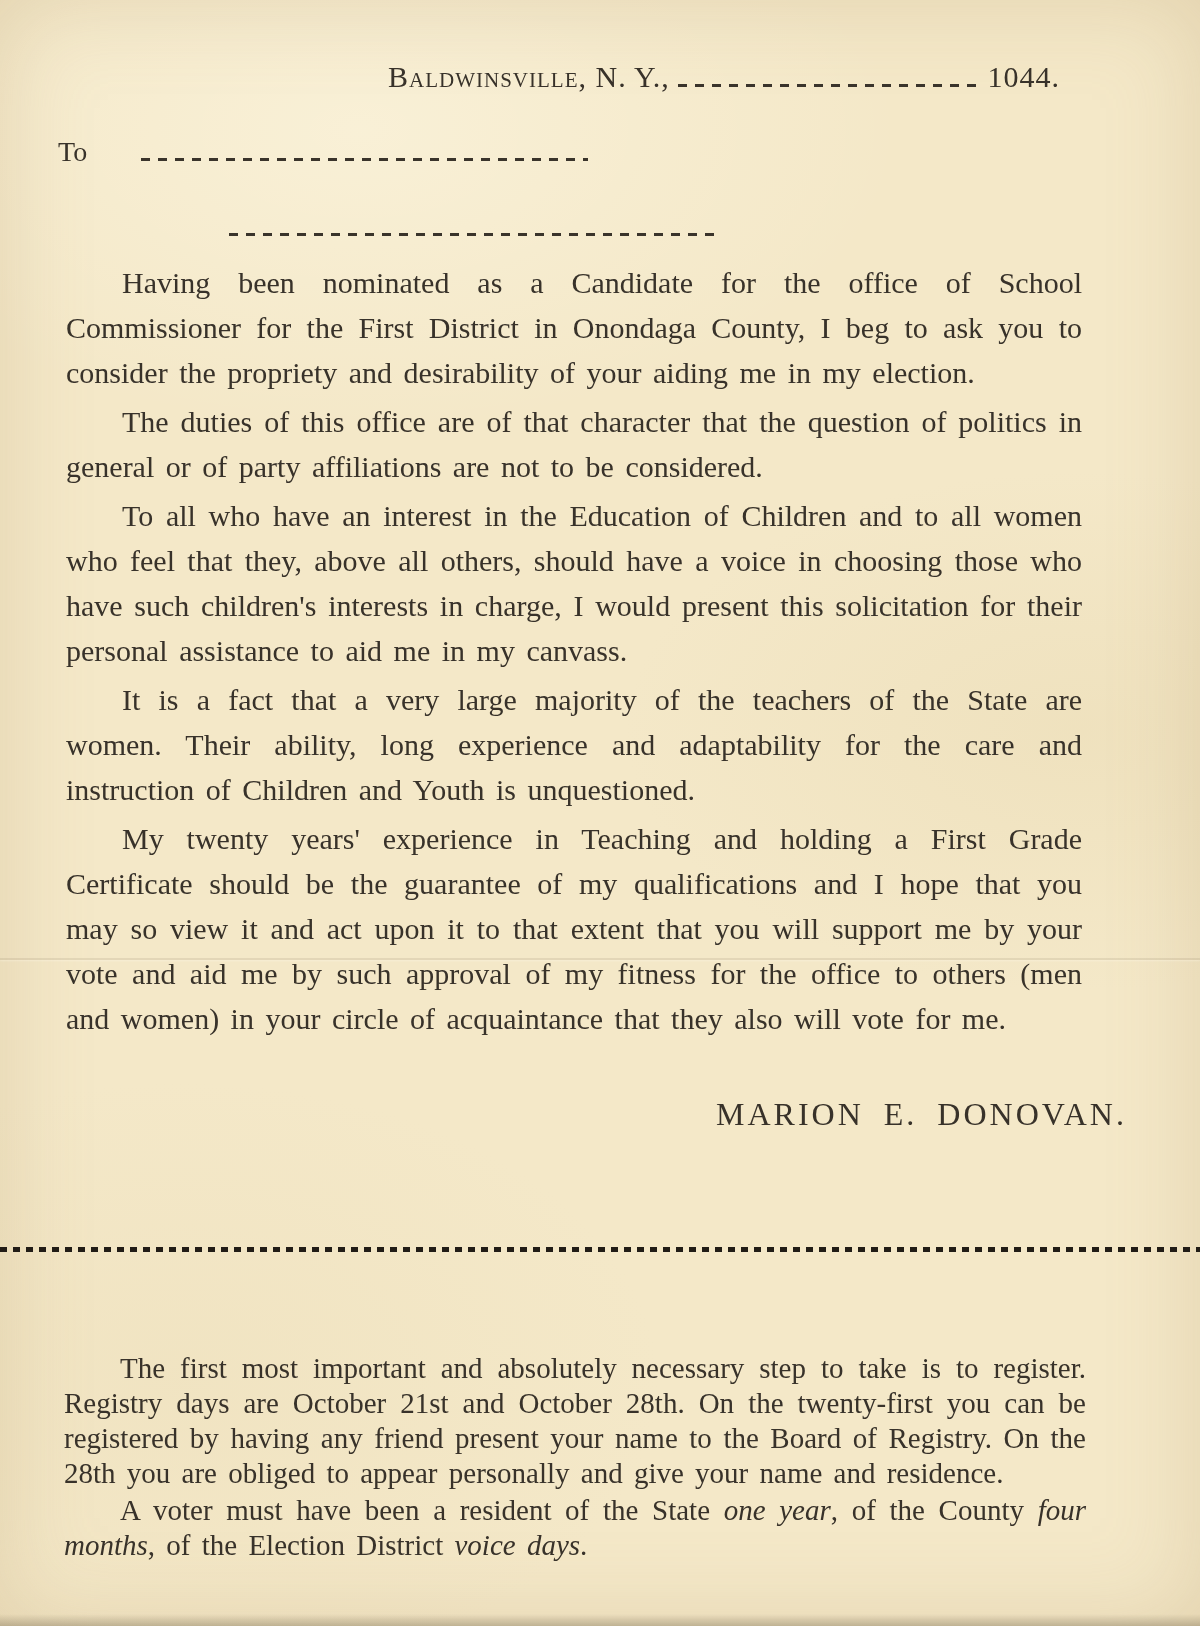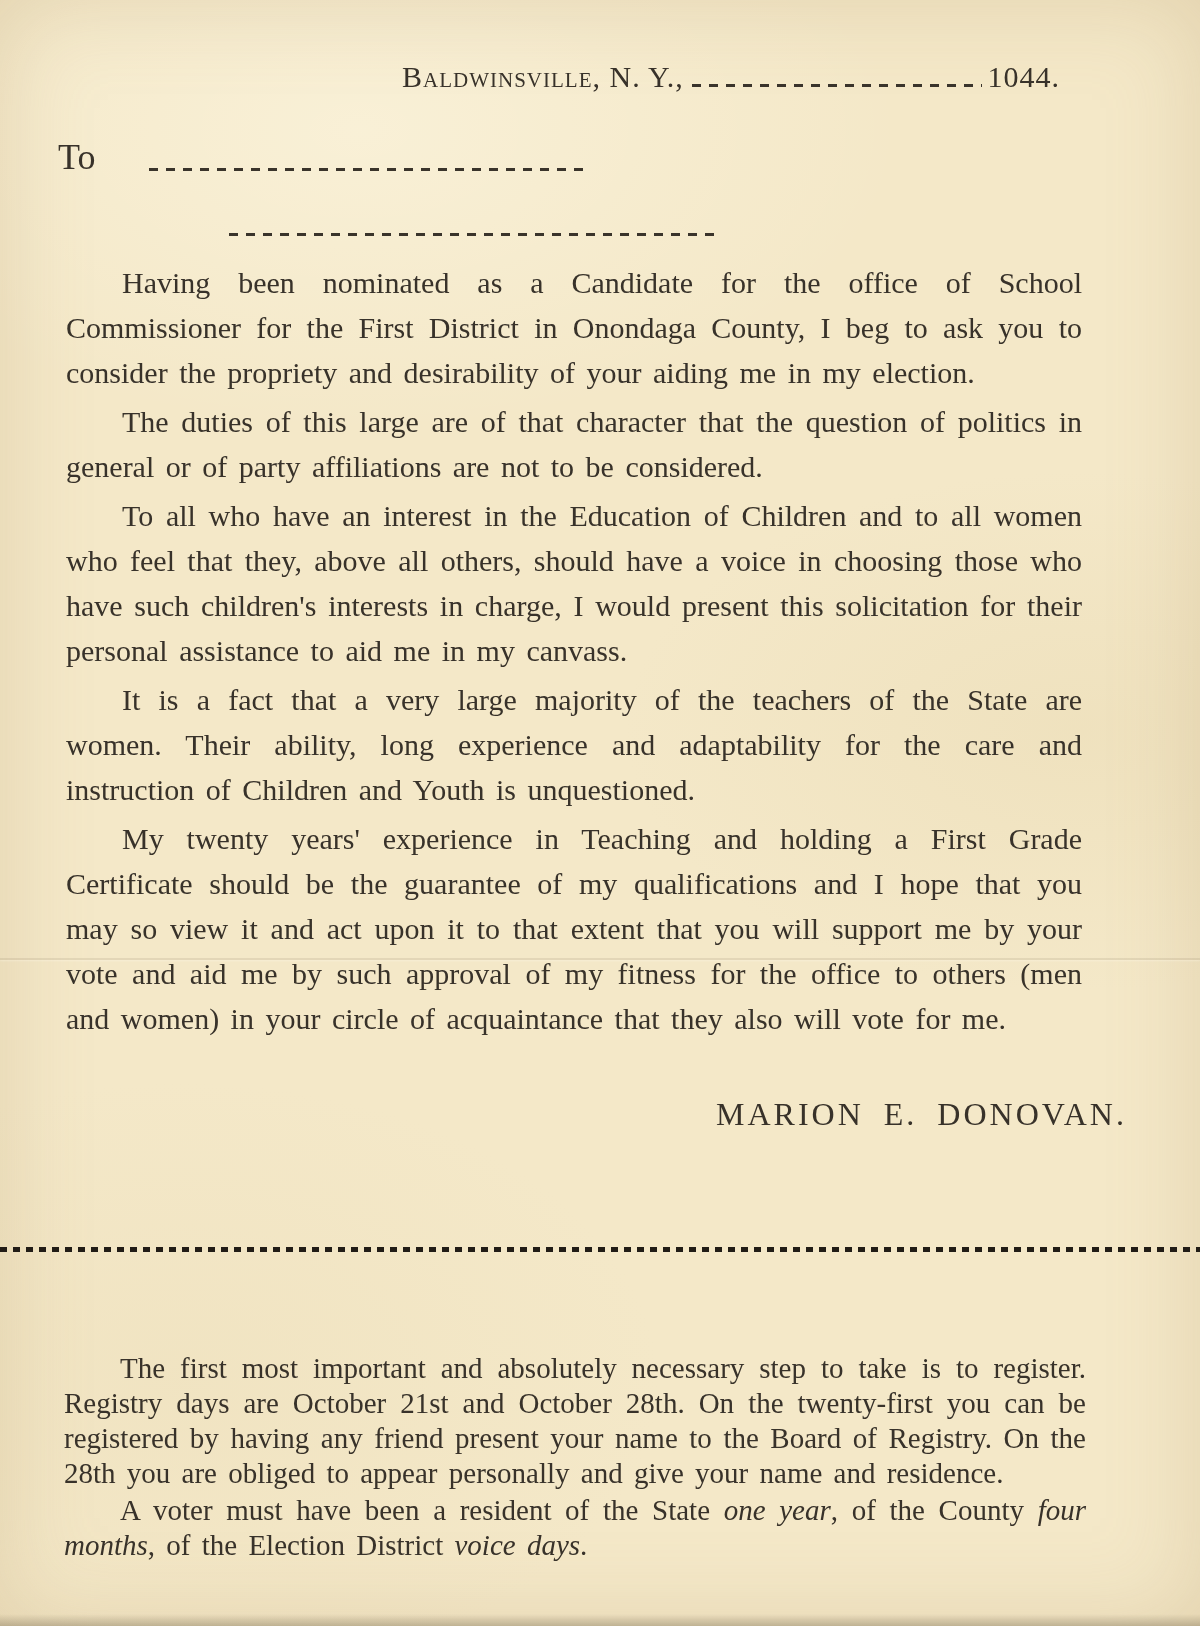--- a/index.html
+++ b/index.html
@@ -36,35 +36,35 @@
   }
   .dashfill {
     flex: 1 1 auto;
     height: 3px;
     align-self: flex-end;
     margin: 0 6px 7px 8px;
     background: repeating-linear-gradient(90deg, #3a342b 0 9px, rgba(0,0,0,0) 9px 17px);
   }
   .dateline {
     position: absolute;
-    top: 60px; left: 402px; right: 140px;
+    top: 60px; left: 388px; right: 140px;
     display: flex;
     align-items: flex-start;
     font-size: 30px;
     letter-spacing: 1px;
     white-space: nowrap;
   }
   .smallcaps { font-variant: small-caps; }
   .to-line {
     position: absolute;
     top: 136px; left: 58px;
     width: 536px;
     display: flex;
     align-items: flex-start;
-    font-size: 36px;
+    font-size: 28px;
     gap: 46px;
   }
   .addr-line2 {
     position: absolute;
     top: 233px; left: 229px;
     width: 492px;
     height: 3px;
     background: repeating-linear-gradient(90deg, #3a342b 0 9px, rgba(0,0,0,0) 9px 17px);
   }
   .letter-body {
@@ -124,21 +124,21 @@
 
   <div class="to-line">
     <span>To</span>
     <span class="dashfill"></span>
   </div>
 
   <div class="addr-line2"></div>
 
   <div class="letter-body">
     <p>Having been nominated as a Candidate for the office of School Commissioner for the First District in Onondaga County, I beg to ask you to consider the propriety and desirability of your aiding me in my election.</p>
-    <p>The duties of this large are of that character that the question of politics in general or of party affiliations are not to be considered.</p>
+    <p>The duties of this office are of that character that the question of politics in general or of party affiliations are not to be considered.</p>
     <p>To all who have an interest in the Education of Children and to all women who feel that they, above all others, should have a voice in choosing those who have such children's interests in charge, I would present this solicitation for their personal assistance to aid me in my canvass.</p>
     <p>It is a fact that a very large majority of the teachers of the State are women. Their ability, long experience and adaptability for the care and instruction of Children and Youth is unquestioned.</p>
     <p>My twenty years' experience in Teaching and holding a First Grade Certificate should be the guarantee of my qualifications and I hope that you may so view it and act upon it to that extent that you will support me by your vote and aid me by such approval of my fitness for the office to others (men and women) in your circle of acquaintance that they also will vote for me.</p>
   </div>
 
 
   <div class="signature">MARION E. DONOVAN.</div>
 
   <div class="divider"></div>
 

